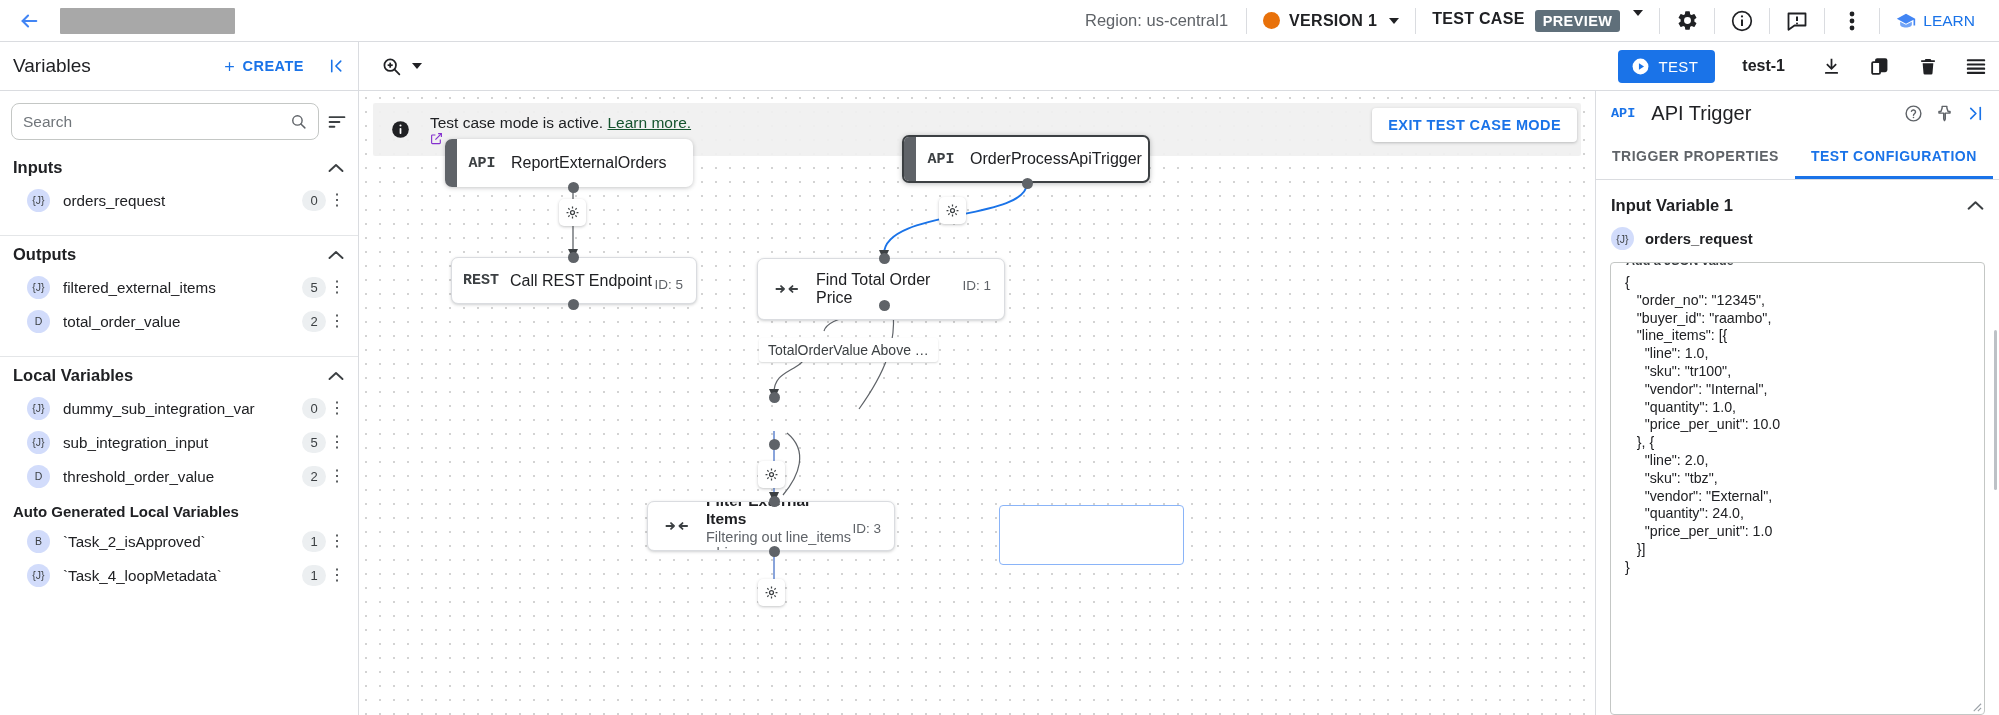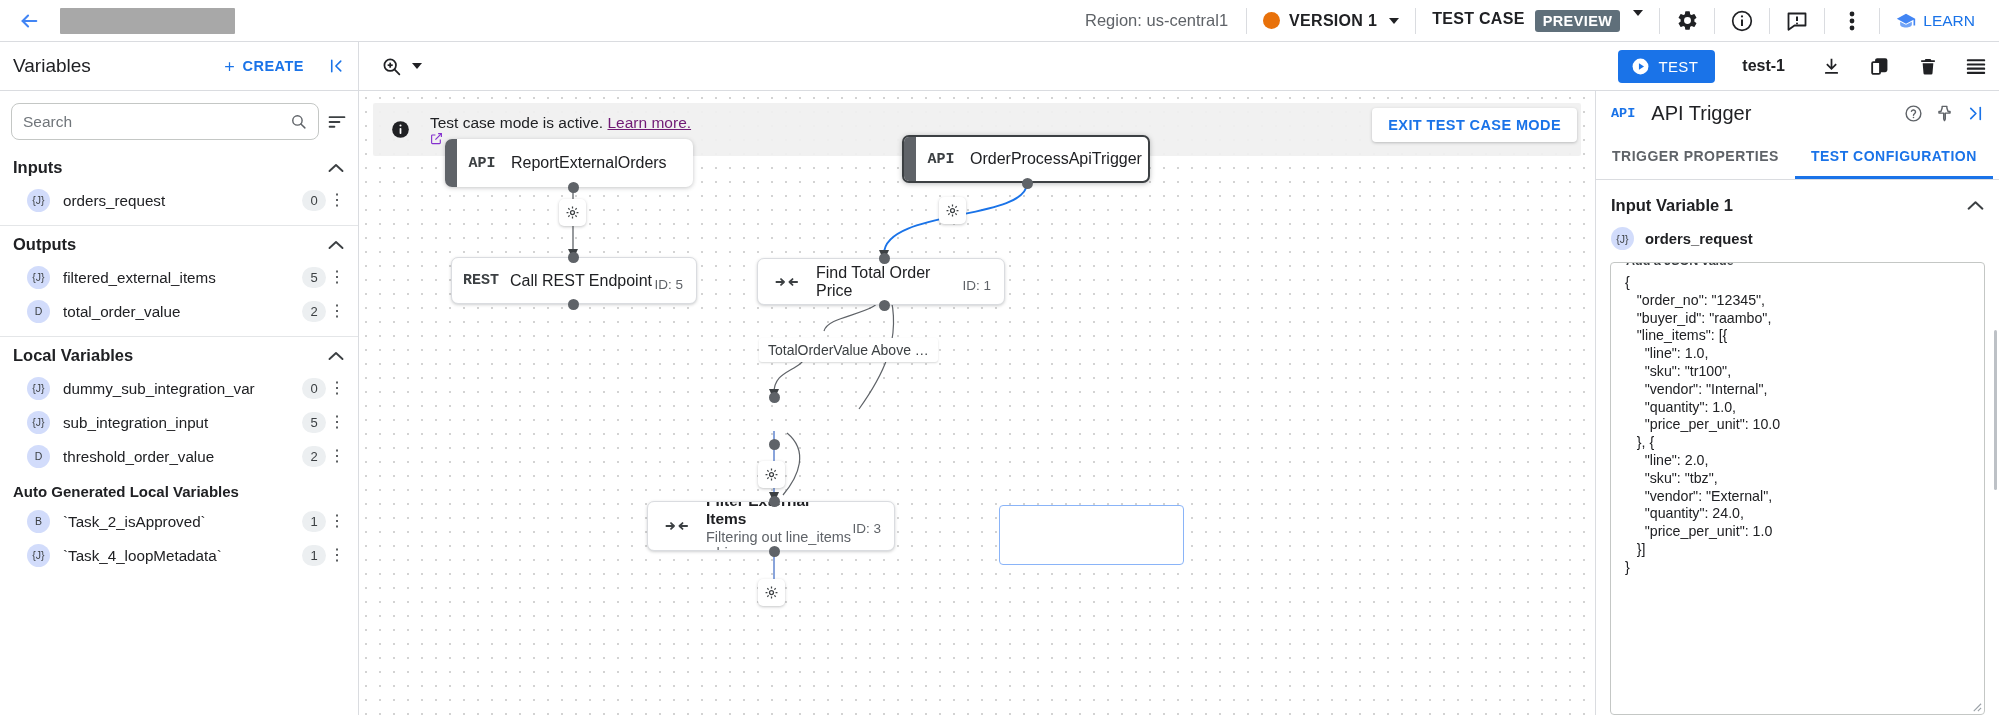--- a/index.html
+++ b/index.html
@@ -82,21 +82,21 @@
     align-items: center; padding: 0 11px; gap: 6px;
   }
   .search-box input {
     flex: 1; border: none; outline: none; font-size: 15.5px; color: #5f6368;
     font-family: "Liberation Sans", sans-serif; background: transparent;
   }
   .search-box input::placeholder { color: #70757a; }
   .sort-icon { padding-left: 8px; cursor: pointer; }
   .search-row { display: flex; align-items: center; }
 
-  .var-section { border-bottom: 1px solid #e4e6e8; padding-bottom: 8px; }
+  .var-section { border-bottom: 1px solid #e4e6e8; padding-bottom: 18px; }
   .var-section:last-child { border-bottom: none; }
   .section-head {
     display: flex; align-items: center; padding: 9px 14px 6px 13px; cursor: pointer;
   }
   .section-title { font-size: 16.5px; font-weight: bold; flex: 1; color: #202124; }
   .chev { color: #3c4043; font-size: 13px; }
   .sub-head { font-size: 15px; font-weight: bold; padding: 10px 13px 4px 13px; color: #202124; }
 
   .var-row { display: flex; align-items: center; height: 34px; padding: 0 10px 0 27px; cursor: pointer; }
   .vtype {
@@ -117,21 +117,21 @@
     background-color: #fff;
     background-image: radial-gradient(#d3d3d3 1.1px, transparent 1.1px);
     background-size: 14px 14px;
   }
   .tc-banner {
     position: absolute; left: 14px; top: 12px; right: 14px; height: 53px;
     background: rgba(240,240,240,0.93); display: flex; align-items: center; padding: 0 18px;
     border-radius: 2px;
   }
   .tc-banner-text { font-size: 15.5px; color: #202124; margin-left: 20px; }
-  .tc-link { color: #701a75; text-decoration: underline; cursor: pointer; text-align: right; }
+  .tc-link { color: #14532d; text-decoration: underline; cursor: pointer; text-align: right; }
   .exit-tc-btn {
     position: absolute; right: 18px; top: 17px; background: #fff; border-radius: 4px;
     box-shadow: 0 1px 3px rgba(60,64,67,.3); height: 34px; display: flex; align-items: center;
     padding: 0 16px; color: #1a73e8; font-size: 14.5px; font-weight: bold; letter-spacing: .4px; cursor: pointer;
   }
 
   .node {
     position: absolute; background: #fff; border-radius: 7px; border: 1px solid #dadce0;
     box-shadow: 0 1px 3px rgba(60,64,67,.25); display: flex; align-items: center; overflow: hidden;
   }
@@ -546,21 +546,21 @@
       <div class="node" style="left:92px;top:166px;width:246px;height:47px;">
         <span class="node-badge">REST</span>
         <span class="node-body">
           <span class="node-title">Call REST Endpoint</span>
         </span>
         <span class="node-id">ID: 5</span>
       </div>
       <span class="port" style="left:209px;top:161px"></span>
       <span class="port" style="left:209px;top:208px"></span>
 
-      <div class="node" style="left:398px;top:167px;width:248px;height:47px;">
+      <div class="node" style="left:398px;top:167px;width:248px;height:62px;">
         <span class="node-icon">
           <svg width="24" height="18" viewBox="0 0 26 18" fill="none" stroke="#3c4043" stroke-width="1.9" stroke-linecap="round" stroke-linejoin="round">
               <line x1="1.5" y1="9" x2="9" y2="9"></line>
               <polyline points="6.5 5.8 9.8 9 6.5 12.2"></polyline>
               <line x1="24" y1="9" x2="16" y2="9"></line>
               <polyline points="19 5.8 15.6 9 19 12.2"></polyline>
             </svg>
         </span>
         <span class="node-body">
           <span class="node-title">Find Total Order Price</span>

